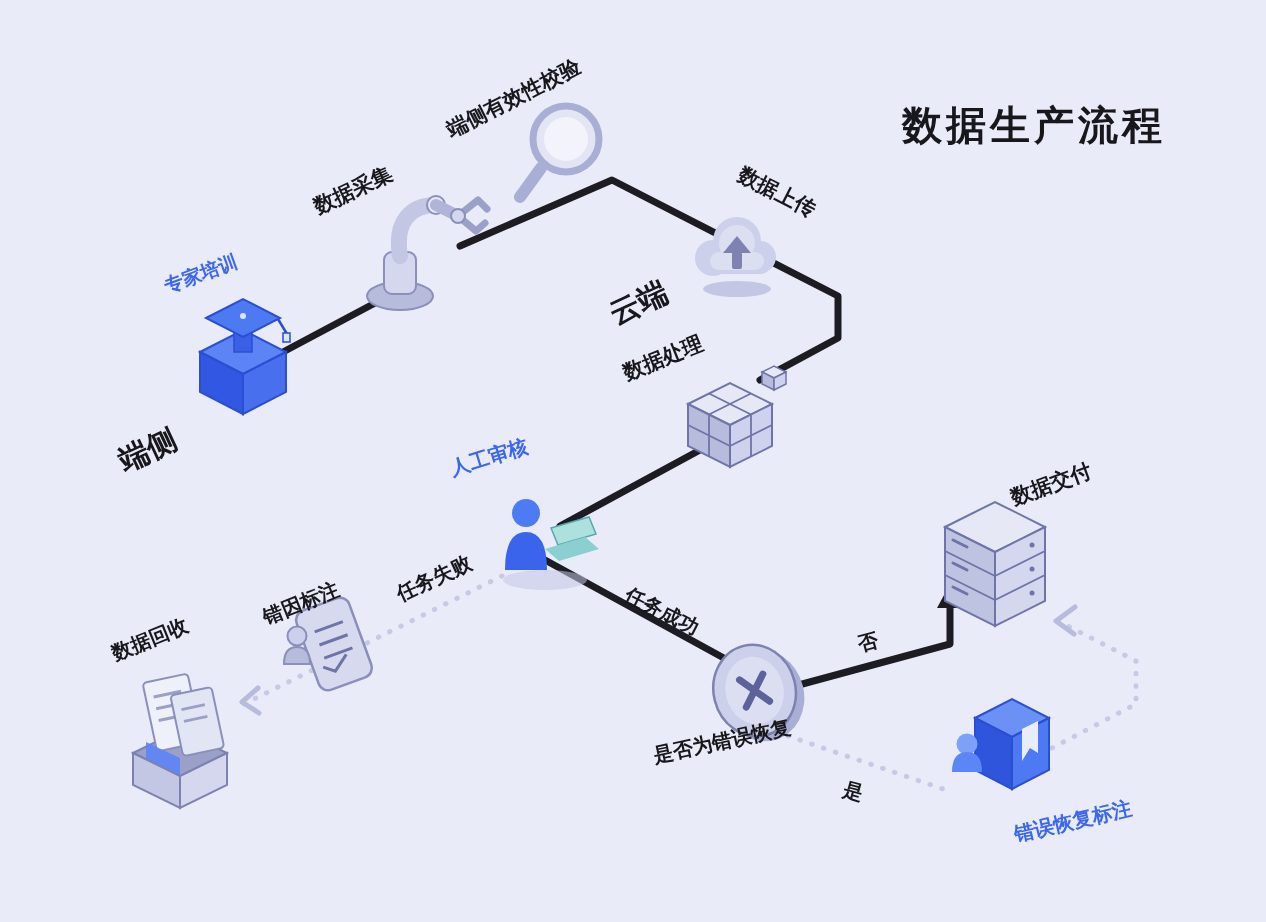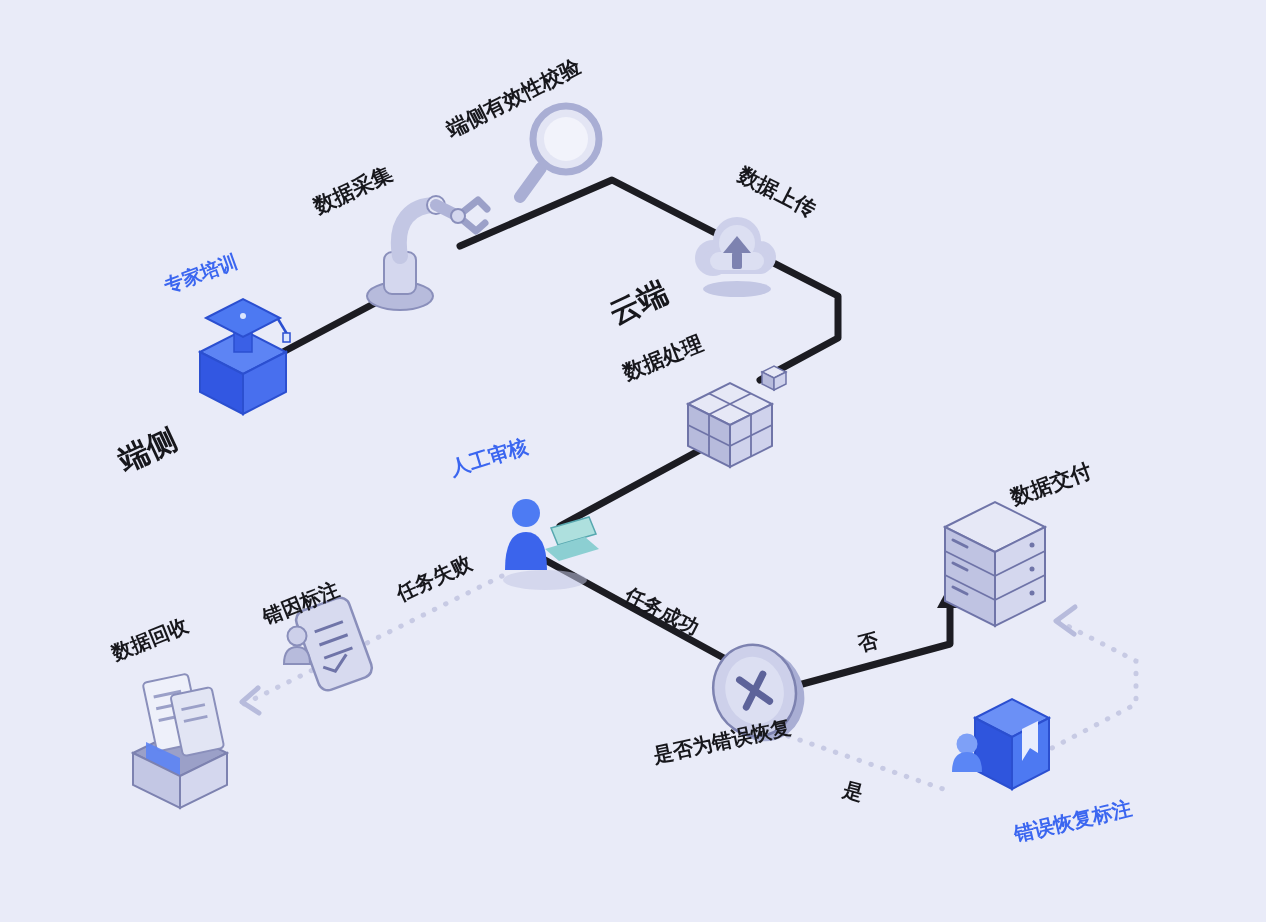--- a/index.html
+++ b/index.html
@@ -170,20 +170,21 @@
     <g>
       <polygon points="975,718 1012,699 1049,718 1012,737" fill="#6b90f6" stroke="#2b4fd0" stroke-width="2"></polygon>
       <polygon points="975,718 975,770 1012,789 1012,737" fill="#2f55dd" stroke="#2b4fd0" stroke-width="2"></polygon>
       <polygon points="1049,718 1049,770 1012,789 1012,737" fill="#4d79f2" stroke="#2b4fd0" stroke-width="2"></polygon>
       <polygon points="1022,729 1038,721 1038,753 1030,748 1022,761" fill="#e8edfd"></polygon>
       <circle cx="967" cy="744" r="10.5" fill="#7ea0f7"></circle>
       <path d="M952 772 q0 -20 15 -20 q15 0 15 20 z" fill="#5b86f5"></path>
     </g>
   </svg>
 
+  <div class="title">数据生产流程</div>
 
   <div class="lbl" id="lbl-validation">端侧有效性校验</div>
   <div class="lbl" id="lbl-collection">数据采集</div>
   <div class="lbl blue" id="lbl-expert">专家培训</div>
   <div class="lbl" id="lbl-upload">数据上传</div>
   <div class="lbl" id="lbl-cloud">云端</div>
   <div class="lbl" id="lbl-processing">数据处理</div>
   <div class="lbl" id="lbl-device">端侧</div>
   <div class="lbl blue" id="lbl-review">人工审核</div>
   <div class="lbl" id="lbl-failed">任务失败</div>

